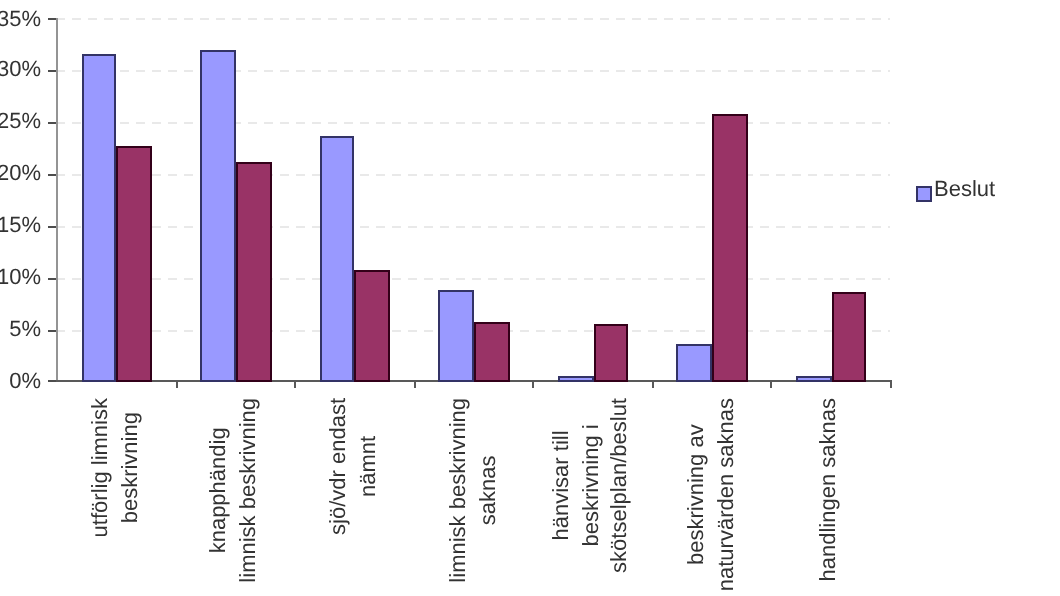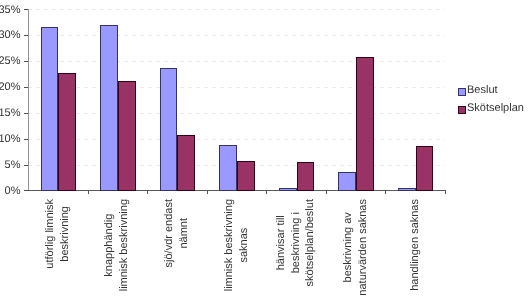--- a/index.html
+++ b/index.html
@@ -84,22 +84,18 @@
       <div>beskrivning av</div>
       <div>naturvärden saknas</div>
     </div>
     <div class="bar" style="left: 397.962px; top: 188.33px; width: 17.7523px; height: 3.06971px; background: rgb(153, 153, 255); border: 1px solid rgb(51, 51, 102);"></div>
     <div class="bar" style="left: 415.714px; top: 146.419px; width: 17.7523px; height: 44.9814px; background: rgb(153, 51, 102); border: 1px solid rgb(51, 0, 25);"></div>
     <div style="position: absolute; left: 445px; top: 190.4px; width: 1px; height: 4px; background: rgb(89, 89, 89);"></div>
     <div class="xlabel" style="left: 415.214px; top: 198.5px; transform-origin: 0px 0px; transform: rotate(-90deg) translate(-100%, -50%);">
       <div>handlingen saknas</div>
     </div>
     <div style="position: absolute; left: 458px; top: 88px;">
-      <div style="display: flex; align-items: flex-start; height: 17.7px;">
+      <div style="display: flex; align-items: center; height: 17.7px;">
         <span style="display: inline-block; width: 8px; height: 8px; background: rgb(153, 153, 255); border: 1px solid rgb(51, 51, 102); box-sizing: border-box; flex: 0 0 auto;"></span>
         <span class="legend-label" style="margin-left: 1px; margin-top: -3px;">Beslut</span>
-      </div>
-      <div style="display: flex; align-items: flex-start; height: 17.7px;">
-        <span style="display: inline-block; width: 8px; height: 8px; background: rgb(153, 51, 102); border: 1px solid rgb(51, 0, 25); box-sizing: border-box; flex: 0 0 auto;"></span>
-        <span class="legend-label" style="margin-left: 1px; margin-top: -3px;">Skötselplan</span>
       </div>
     </div>
   </div>
 
 </body></html>

